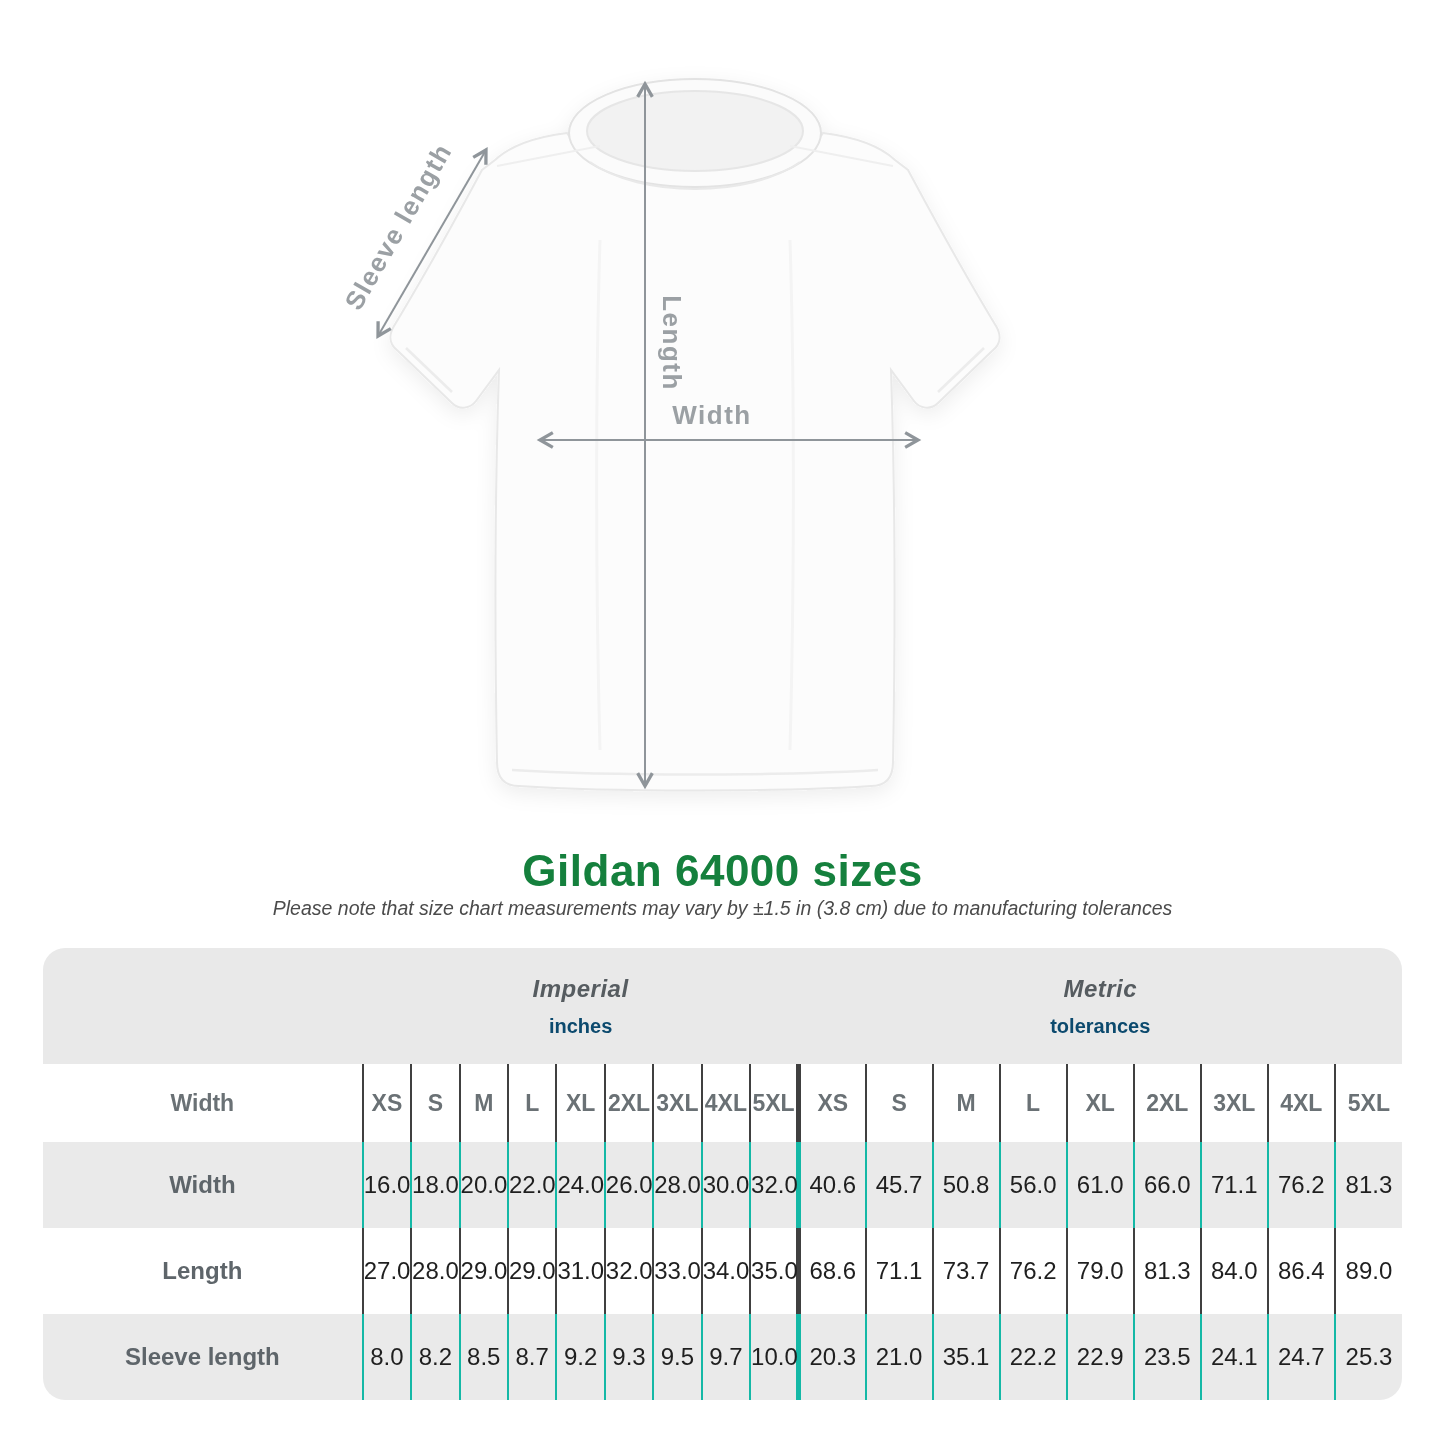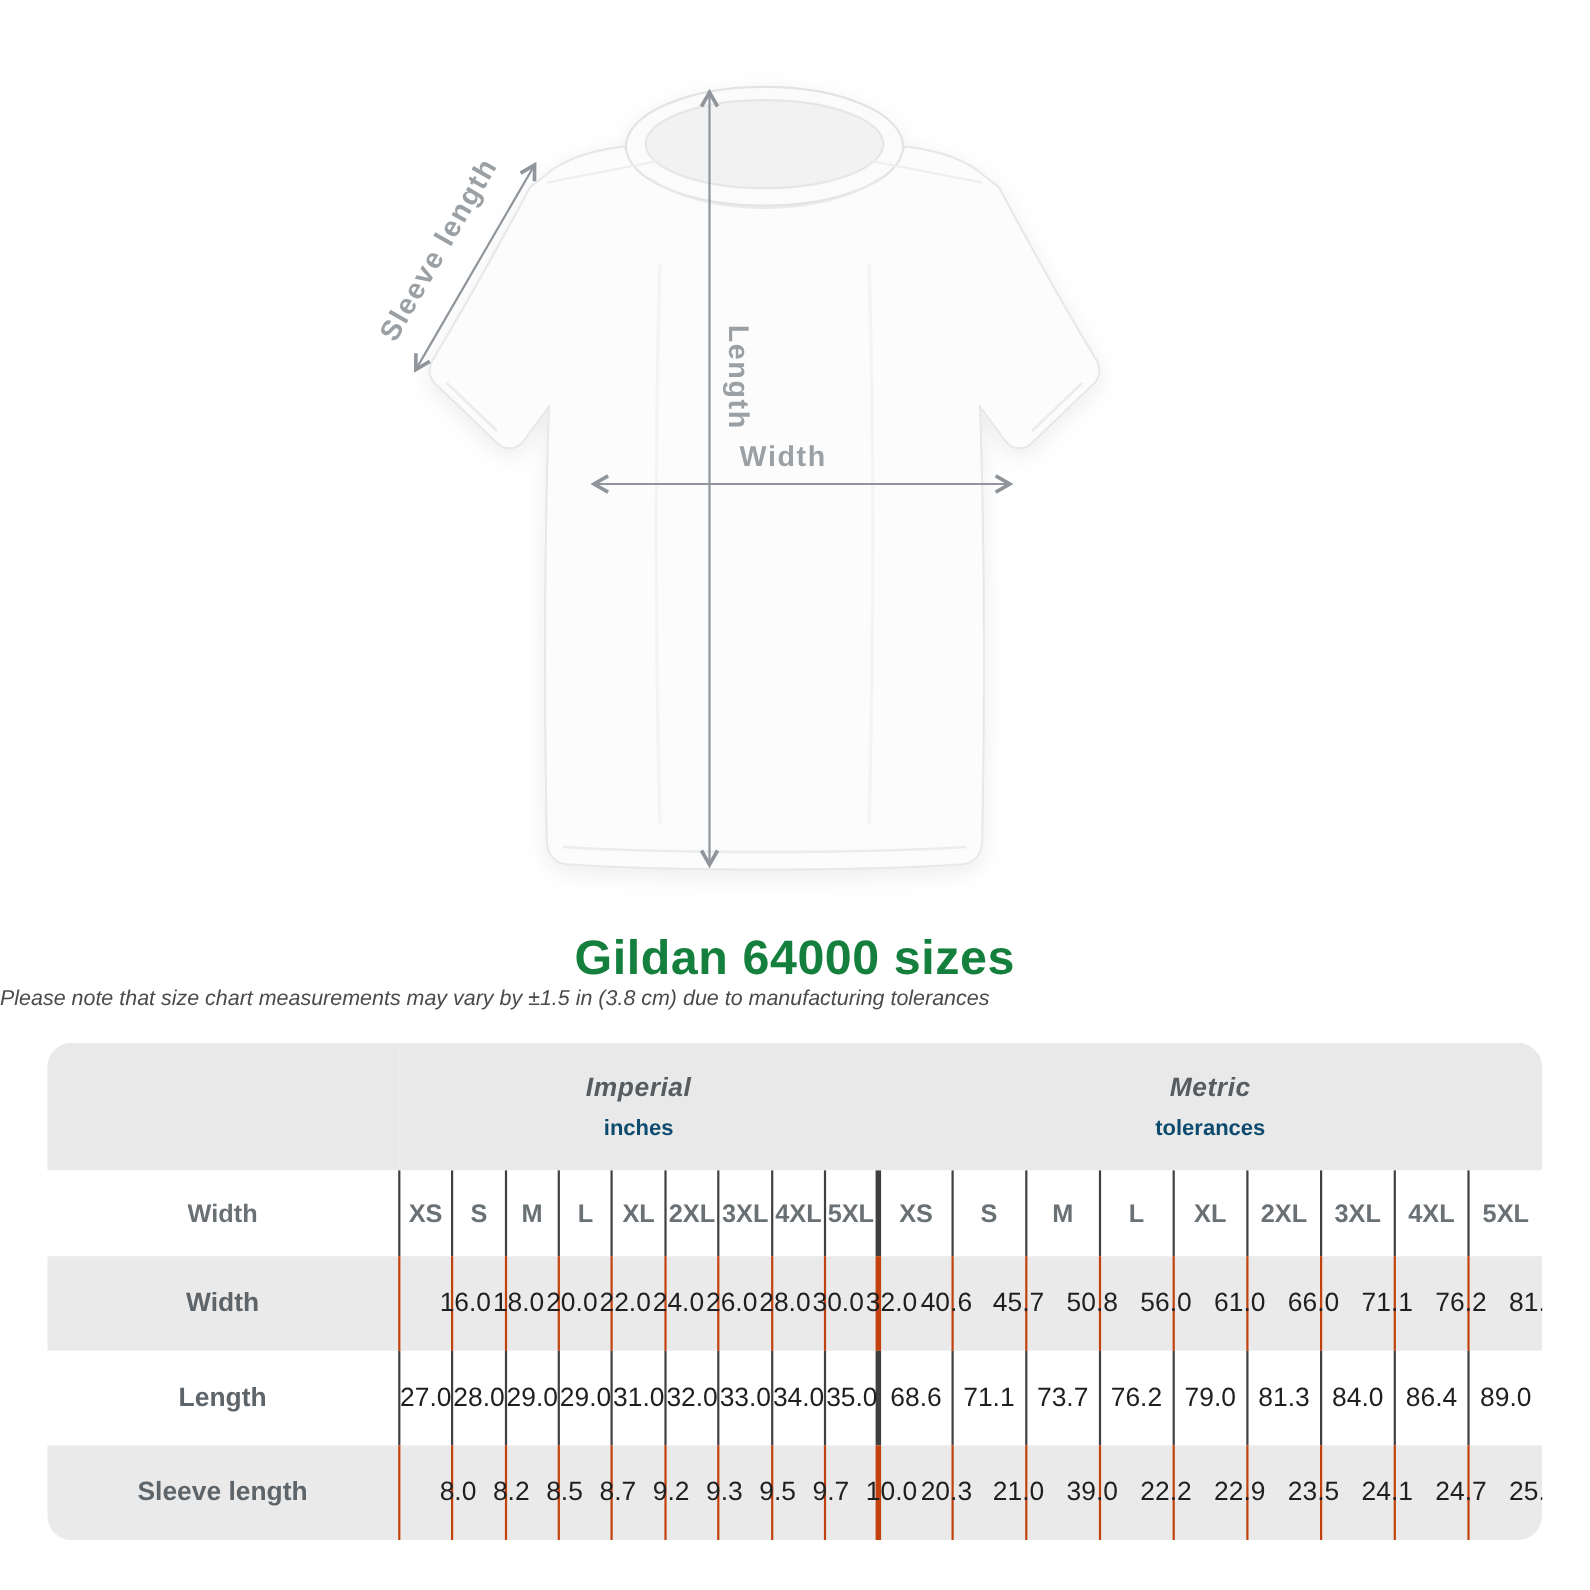--- a/index.html
+++ b/index.html
@@ -9,21 +9,21 @@
   }
   
   .diagram-svg{position:absolute;left:0;top:0;}
   .ann-label{font-weight:bold;font-size:26px;fill:#9ba0a4;letter-spacing:1.5px;}
   
   .title{
     position:absolute;left:0;top:846px;width:100%;text-align:center;
     font-size:44px;font-weight:bold;color:#15803d;letter-spacing:.5px;
   }
   .note{
-    position:absolute;left:0;top:897px;width:100%;text-align:left;
+    position:absolute;left:0;top:897px;width:100%;text-align:center;
     font-size:19.5px;font-style:italic;color:#4b4b4b;
   }
   
   .table-wrap{
     position:absolute;left:43px;top:948px;width:1359px;height:452px;
     border-radius:22px;overflow:hidden;
   }
   table{border-collapse:collapse;table-layout:fixed;width:100%;height:100%;}
   td,th{text-align:center;vertical-align:middle;padding:0;margin:0;}
   col.c0{width:23.5%;}
@@ -34,21 +34,21 @@
   tr.band .g-unit{font-size:20px;color:#0c4a6e;margin-top:12px;}
   tr.szrow{height:78px;background:#ffffff;}
   tr.drow{height:86px;}
   tr.gray{background:#eaeaea;}
   tr.white{background:#ffffff;}
   .lbl{font-size:24px;font-weight:bold;color:#5e656a;}
   tr.szrow td{font-size:23px;font-weight:bold;color:#6a7175;}
   tr.drow td{font-size:24px;color:#1f1f1f;}
   tr.drow td.lbl{font-size:24px;font-weight:bold;color:#5e656a;}
   tr.white td.v{border-left:2px solid #404040;}
-  tr.gray td.v{border-left:2px solid #c2410c;padding-left:36px;}
+  tr.gray td.v{border-left:2px solid #14b8a6;}
   tr.white td.sep{border-left-width:5px;}
   tr.gray td.sep{border-left-width:5px;}
 </style>
 </head>
 <body>
 
 <div class="canvas">
 
   <svg class="diagram-svg" width="1445" height="860" viewBox="0 0 1445 860">
     <defs>
@@ -219,21 +219,21 @@
             <td class="v">8.2</td>
             <td class="v">8.5</td>
             <td class="v">8.7</td>
             <td class="v">9.2</td>
             <td class="v">9.3</td>
             <td class="v">9.5</td>
             <td class="v">9.7</td>
             <td class="v">10.0</td>
             <td class="v sep">20.3</td>
             <td class="v">21.0</td>
-            <td class="v">39.0</td>
+            <td class="v">35.1</td>
             <td class="v">22.2</td>
             <td class="v">22.9</td>
             <td class="v">23.5</td>
             <td class="v">24.1</td>
             <td class="v">24.7</td>
             <td class="v">25.3</td>
           </tr>
       </tbody>
     </table>
   </div>

